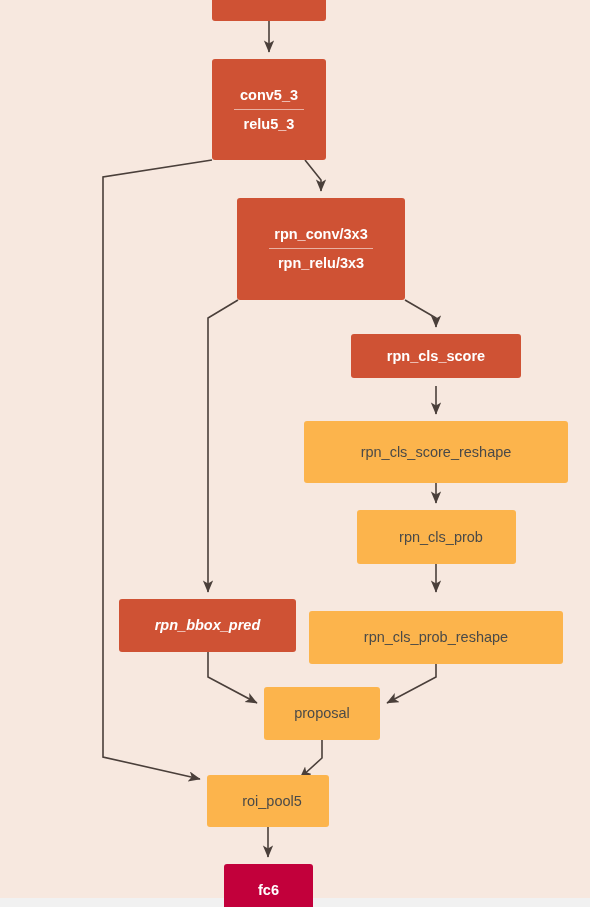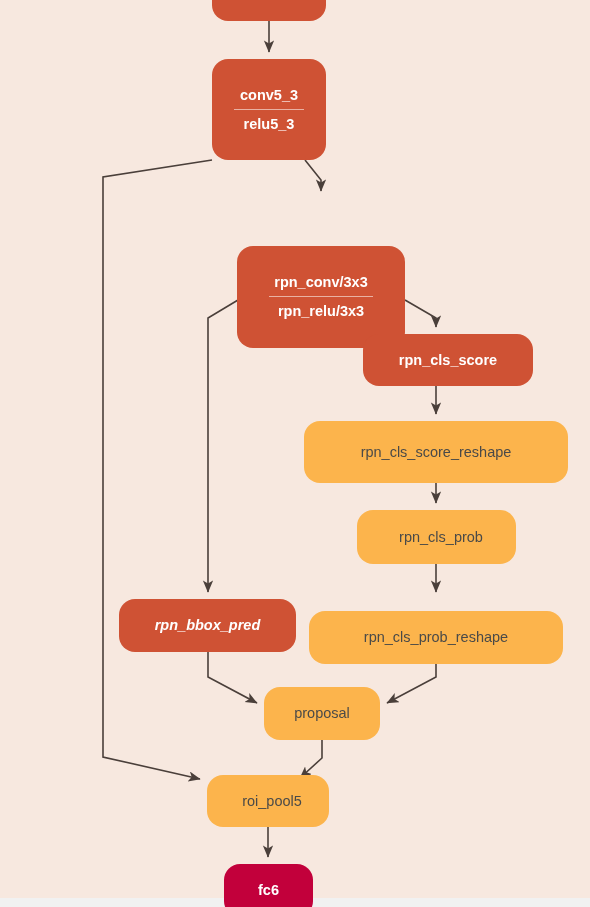--- a/index.html
+++ b/index.html
@@ -27,21 +27,21 @@
     position: absolute;
     left: 0;
     top: 0;
     width: 590px;
     height: 907px;
     overflow: visible;
   }
   .node {
     position: absolute;
     box-sizing: border-box;
-    border-radius: 16px;
+    border-radius: 3px;
     display: flex;
     flex-direction: column;
     align-items: center;
     justify-content: center;
     text-align: center;
     z-index: 3;
   }
   .node .lbl {
     display: block;
     line-height: 1.15;
@@ -107,26 +107,26 @@
   </svg>
   <div id="node-layer">
       <div class="node dark" style="left: 212px; top: -34px; width: 114px; height: 55px;">
         <span class="lbl"></span>
       </div>
       <div class="node dark dual" style="left: 212px; top: 59px; width: 114px; height: 101px;">
         <span class="lbl">conv5_3</span>
         <div class="divider"></div>
         <span class="lbl">relu5_3</span>
       </div>
-      <div class="node dark dual" style="left: 237px; top: 198px; width: 168px; height: 102px; margin-top: 48px;">
+      <div class="node dark dual" style="left: 237px; top: 198px; width: 168px; height: 102px;">
         <span class="lbl">rpn_conv/3x3</span>
         <div class="divider"></div>
         <span class="lbl">rpn_relu/3x3</span>
       </div>
-      <div class="node dark" style="left: 351px; top: 334px; width: 170px; height: 52px; margin-left: 12px;">
+      <div class="node dark" style="left: 351px; top: 334px; width: 170px; height: 44px;">
         <span class="lbl">rpn_cls_score</span>
       </div>
       <div class="node light" style="left: 304px; top: 421px; width: 264px; height: 62px;">
         <span class="lbl">rpn_cls_score_reshape</span>
       </div>
       <div class="node light" style="left: 357px; top: 510px; width: 159px; height: 54px; padding-left: 9px;">
         <span class="lbl">rpn_cls_prob</span>
       </div>
       <div class="node dark" style="left: 119px; top: 599px; width: 177px; height: 53px; font-style: italic;">
         <span class="lbl">rpn_bbox_pred</span>

